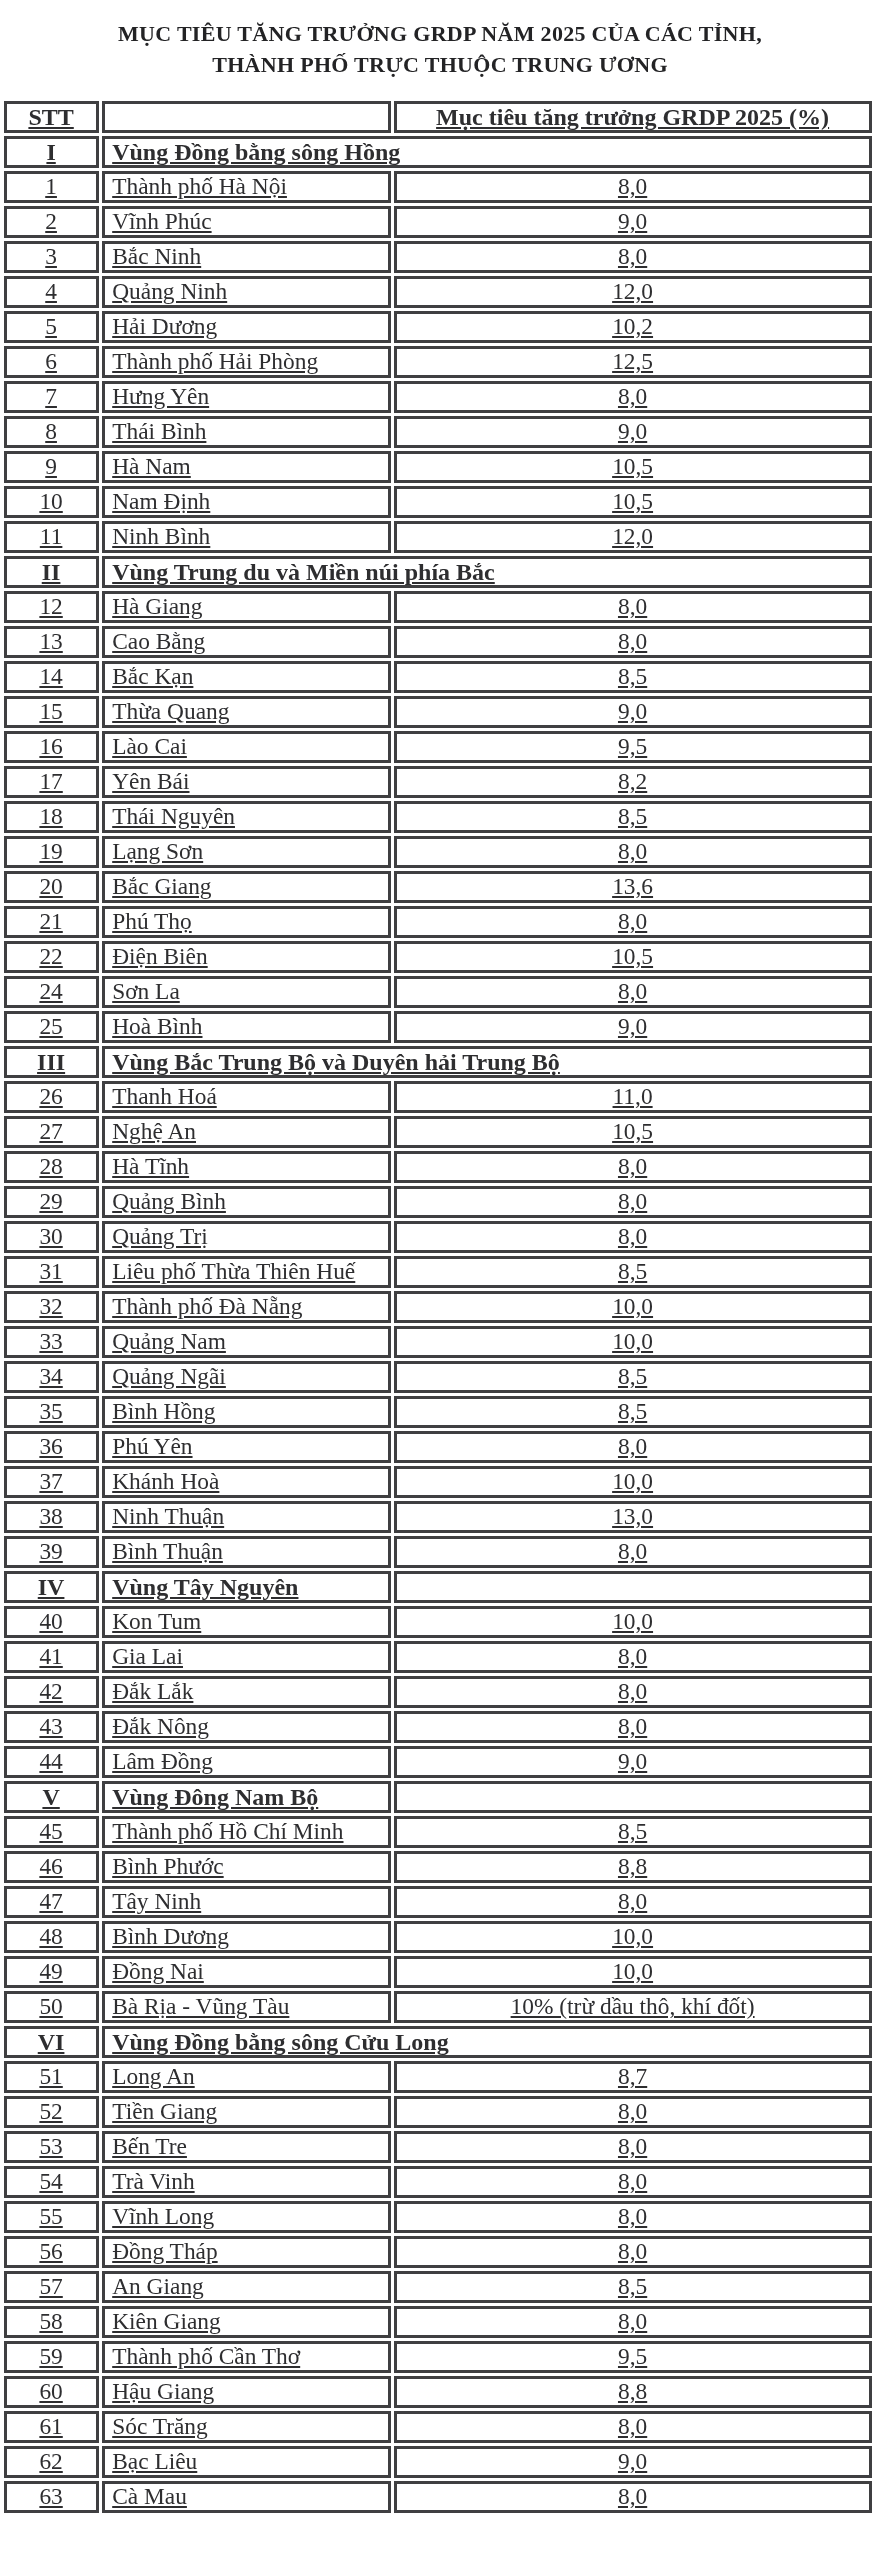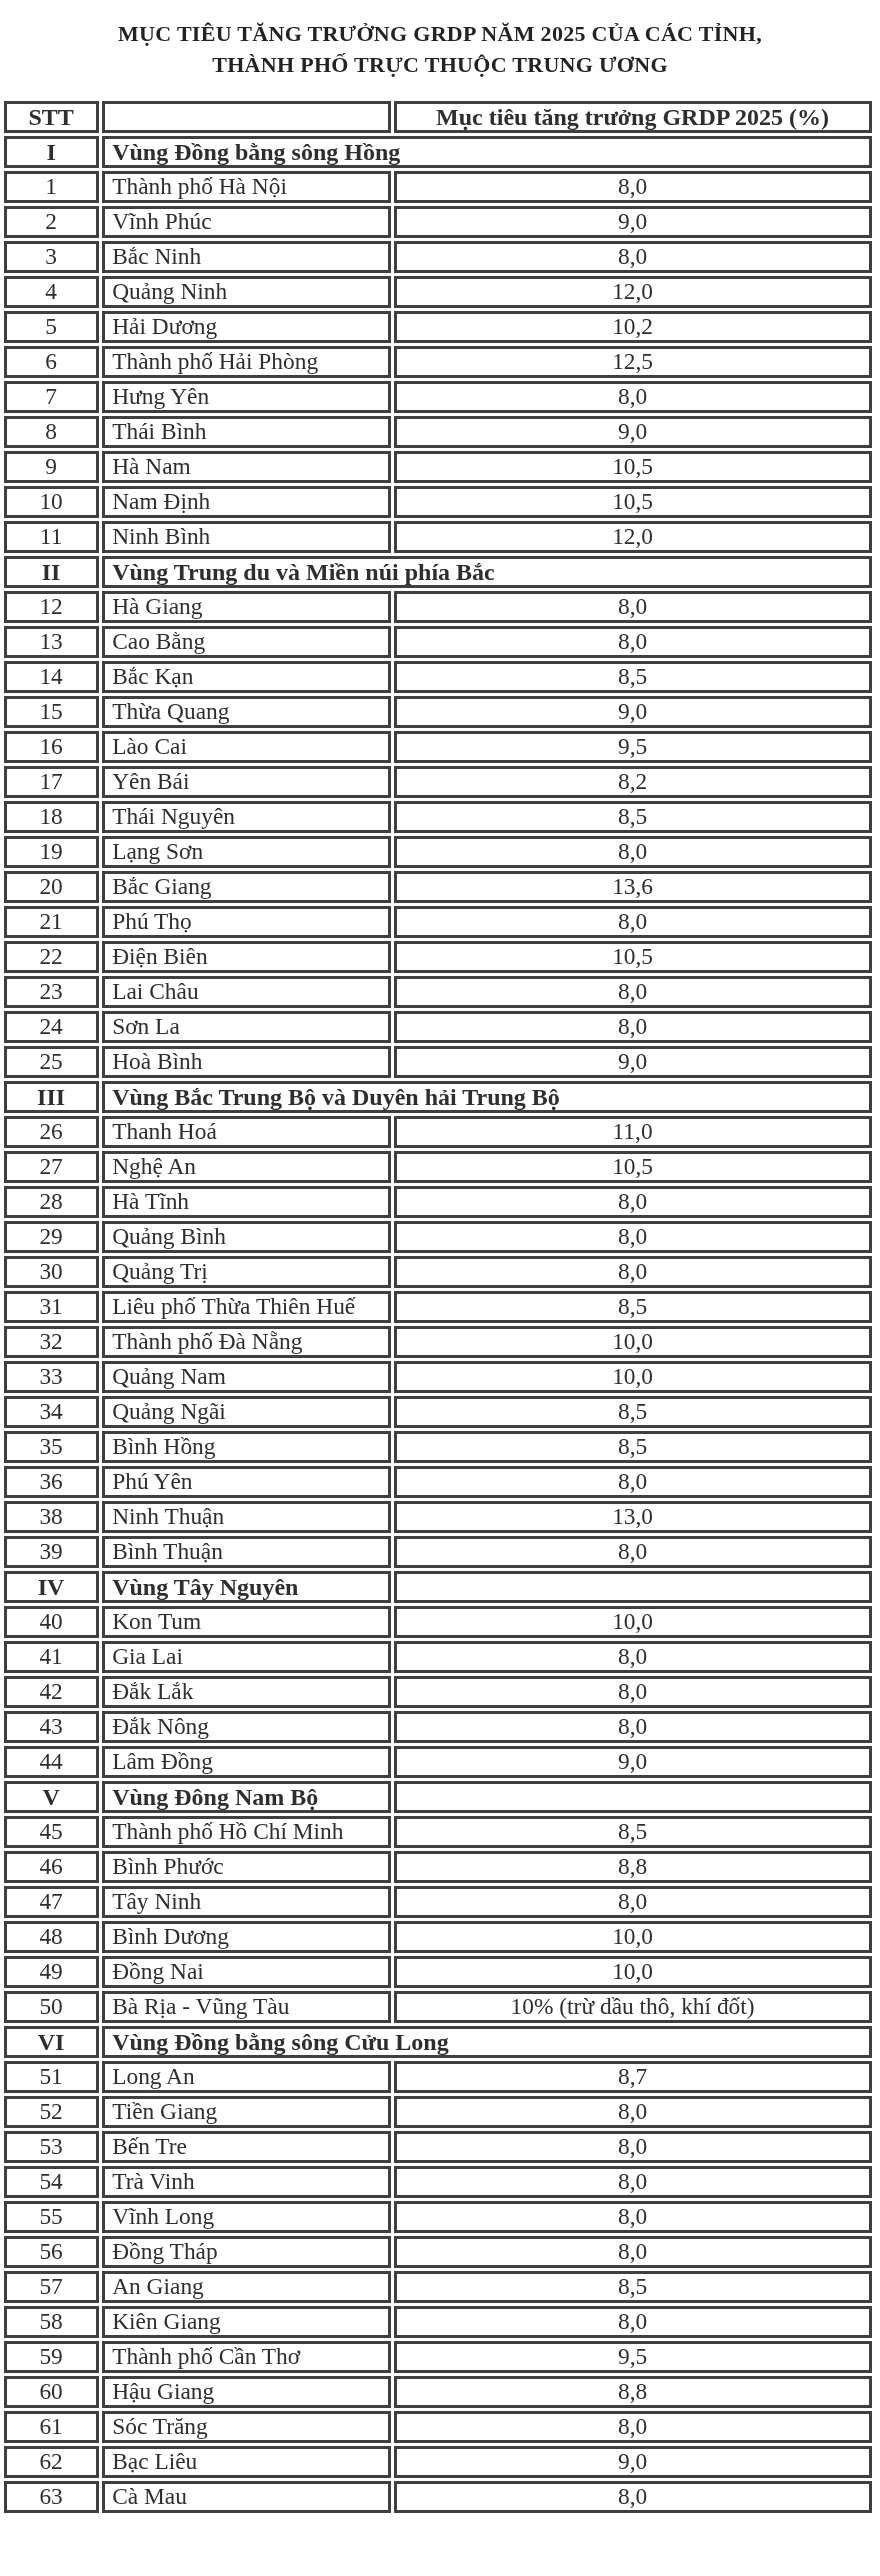--- a/index.html
+++ b/index.html
@@ -17,20 +17,21 @@
     line-height: 31px;
     color: #232325;
     letter-spacing: 0.3px;
   }
   table.grdp {
     table-layout: fixed;
     border-collapse: separate;
     border-spacing: 3.2px;
     width: 874px;
     margin: 18px 0 0 0.6px;
+    text-decoration: underline;
   }
   td {
     box-sizing: border-box;
     border: 3.8px solid #3f3f41;
     height: 32px;
     font-size: 23.4px;
     line-height: 1.0;
     vertical-align: middle;
     padding: 0;
     white-space: nowrap;
@@ -175,25 +176,20 @@
         <td class="stt">21</td>
         <td class="name">Phú Thọ</td>
         <td class="value">8,0</td>
       </tr>
       <tr class="data">
         <td class="stt">22</td>
         <td class="name">Điện Biên</td>
         <td class="value">10,5</td>
       </tr>
       <tr class="data">
-        <td class="stt">23</td>
-        <td class="name">Lai Châu</td>
-        <td class="value">8,0</td>
-      </tr>
-      <tr class="data">
         <td class="stt">24</td>
         <td class="name">Sơn La</td>
         <td class="value">8,0</td>
       </tr>
       <tr class="data">
         <td class="stt">25</td>
         <td class="name">Hoà Bình</td>
         <td class="value">9,0</td>
       </tr>
       <tr class="section">
@@ -247,20 +243,25 @@
       </tr>
       <tr class="data">
         <td class="stt">35</td>
         <td class="name">Bình Hồng</td>
         <td class="value">8,5</td>
       </tr>
       <tr class="data">
         <td class="stt">36</td>
         <td class="name">Phú Yên</td>
         <td class="value">8,0</td>
+      </tr>
+      <tr class="data">
+        <td class="stt">37</td>
+        <td class="name">Khánh Hoà</td>
+        <td class="value">10,0</td>
       </tr>
       <tr class="data">
         <td class="stt">38</td>
         <td class="name">Ninh Thuận</td>
         <td class="value">13,0</td>
       </tr>
       <tr class="data">
         <td class="stt">39</td>
         <td class="name">Bình Thuận</td>
         <td class="value">8,0</td>

